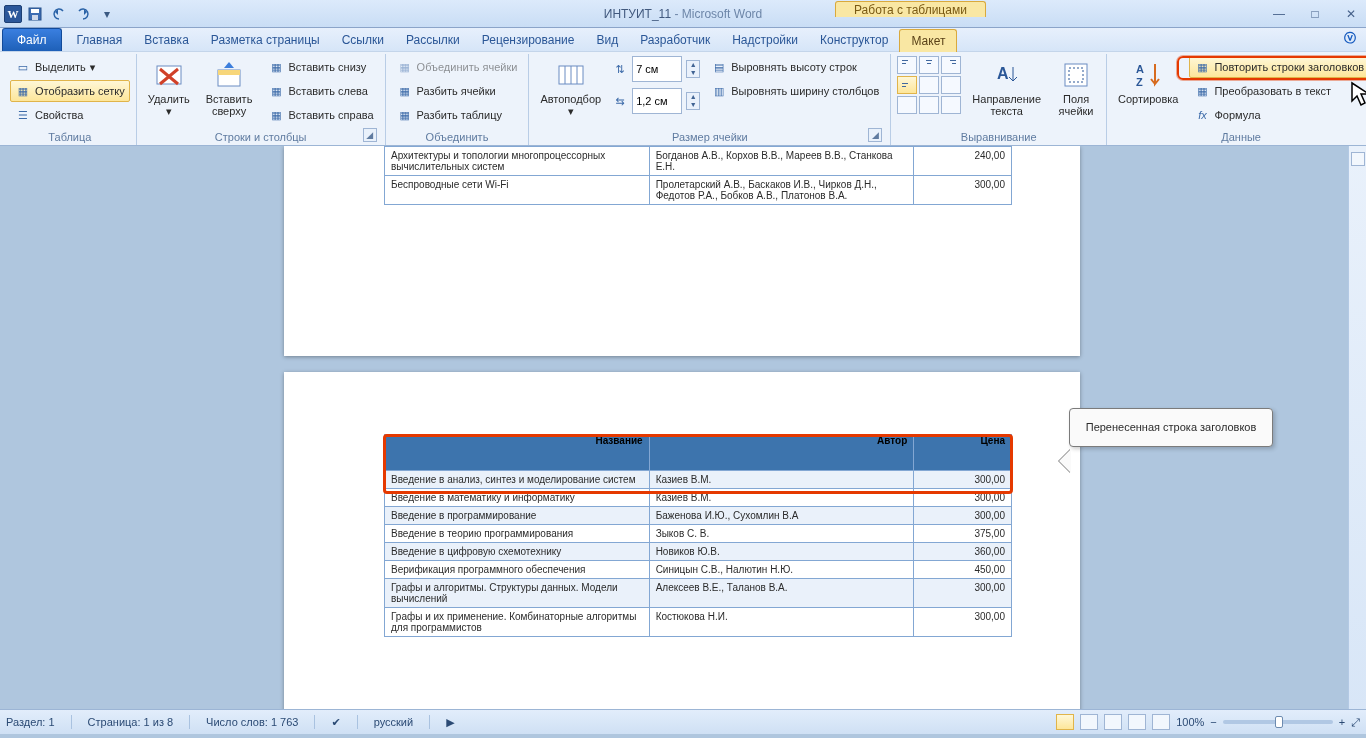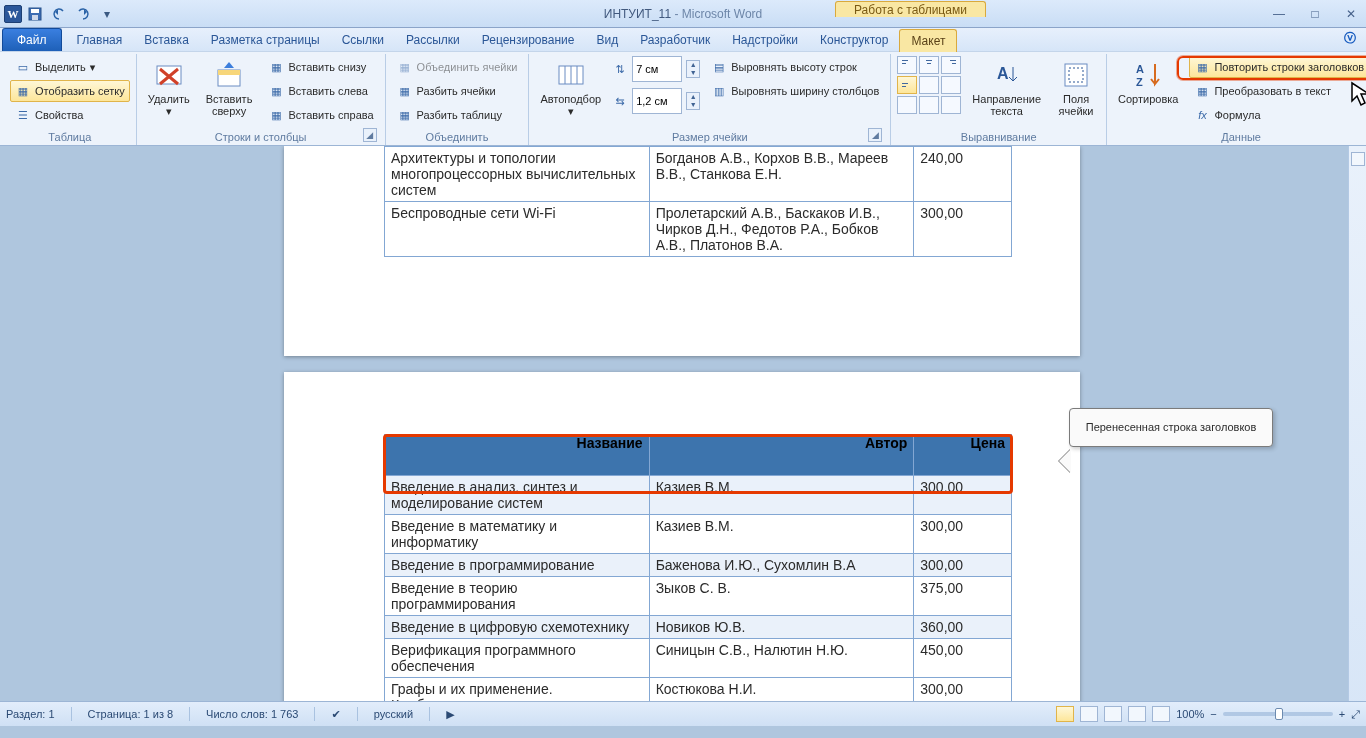--- a/index.html
+++ b/index.html
@@ -168,31 +168,31 @@
   .page{
     width:796px;margin-left:284px;background:#fff;
     box-shadow:0 1px 4px rgba(0,0,0,.35);
     padding:0;
     position:relative;
   }
   #page1{height:210px;margin-bottom:16px;}
   #page2{height:420px;}
   .dtable{
     border-collapse:collapse;width:628px;margin-left:0;
-    font-size:14px;
+    font-size:10px;
     position:absolute;
   }
   .dtable th,.dtable td{
     border:1px solid #83a7d3;padding:3px 6px;text-align:left;vertical-align:top;
   }
   .dtable th{
     background:var(--tbl-header);color:#000000;font-weight:600;text-align:right;
     padding:0 6px 24px 6px;
   }
-  .dtable td.num{text-align:left;}
+  .dtable td.num{text-align:right;}
   .dtable tr.alt td{background:#eaf1fa;}
   #page1 .dtable{top:0;left:100px;}
   #page2 .dtable{top:62px;left:100px;}
 
   
   #hdrbox{
     position:absolute;top:62px;left:99px;width:630px;height:60px;
     border:3px solid var(--highlight-red);border-radius:4px;pointer-events:none;
   }
   #callout{
@@ -209,21 +209,21 @@
   
   #gutter{
     position:absolute;top:146px;right:0;width:18px;bottom:22px;
     background:linear-gradient(#e9f1fb,#d8e6f7);
     border-left:1px solid #b3c9e4;
     display:flex;flex-direction:column;align-items:center;gap:6px;padding-top:6px;
   }
   #gutter div{width:14px;height:14px;border:1px solid #9fb5d4;background:#f2f7fd;}
   
   #status{
-    position:absolute;bottom:12px;left:0;right:0;height:22px;
+    position:absolute;bottom:4px;left:0;right:0;height:22px;
     background:linear-gradient(#e2edfb,#cfe0f4);
     border-top:1px solid #9cb5d5;
     display:flex;align-items:center;font-size:11px;color:#2b4a74;
     padding:12px 6px;gap:16px;
   }
   #status .sep{width:1px;height:14px;background:#a9c2e0;}
   #status .right{margin-left:auto;display:flex;align-items:center;gap:6px;}
   .viewbtn{width:18px;height:16px;border:1px solid #9fb5d4;background:#f2f7fd;}
   .viewbtn.on{background:linear-gradient(#fef7d7,#fde69a);border-color:#e0b44a;}
   .zoom-track{width:110px;height:4px;background:#b1c8e4;position:relative;border-radius:2px;}
@@ -556,20 +556,25 @@
           </tr>
           <tr class="alt">
             <td>Введение в цифровую схемотехнику</td>
             <td>Новиков Ю.В.</td>
             <td class="num">360,00</td>
           </tr>
           <tr>
             <td>Верификация программного обеспечения</td>
             <td>Синицын С.В., Налютин Н.Ю.</td>
             <td class="num">450,00</td>
+          </tr>
+          <tr class="alt">
+            <td>Графы и алгоритмы. Структуры данных. Модели вычислений</td>
+            <td>Алексеев В.Е., Таланов В.А.</td>
+            <td class="num">300,00</td>
           </tr>
           <tr>
             <td>Графы и их применение. Комбинаторные алгоритмы для программистов</td>
             <td>Костюкова Н.И.</td>
             <td class="num">300,00</td>
           </tr>
         </tbody>
     </table>
     <div id="hdrbox"></div>
     <div id="callout">Перенесенная строка заголовков</div>

